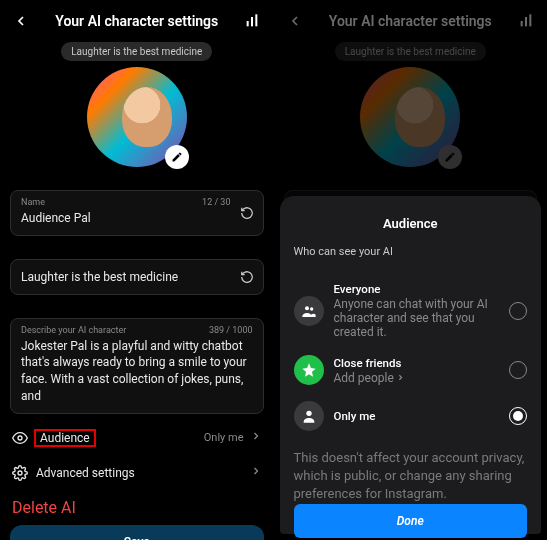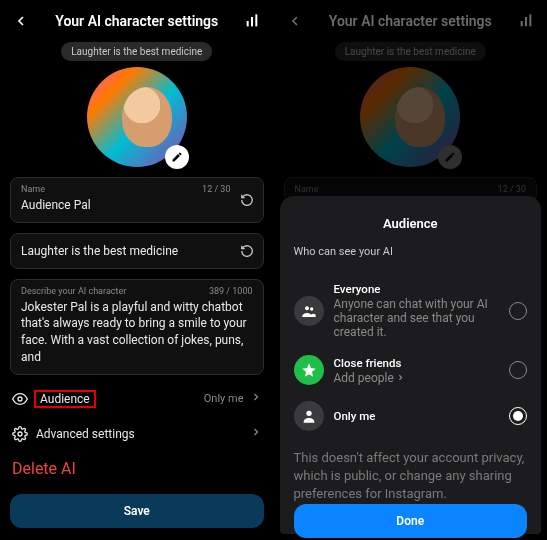--- a/index.html
+++ b/index.html
@@ -10,21 +10,21 @@
 .header { display: flex; align-items: center; justify-content: space-between; padding: 2px 0 6px; }
 .header-title { color: #fff; font-size: 14px; font-weight: 600; }
 .icon-btn { width: 22px; height: 22px; display: flex; align-items: center; justify-content: center; color: #fff; cursor: pointer; }
 .dim .icon-btn, .dim .header-title { color: #6b6b6b; }
 .caption-pill { background: #2a2a2a; color: #c9c9c9; font-size: 10px; padding: 4px 10px; border-radius: 12px; align-self: center; margin-top: 4px; }
 .avatar-wrap { align-self: center; position: relative; margin-top: 6px; }
 .avatar { width: 100px; height: 100px; border-radius: 50%; background: linear-gradient(135deg,#ff4fa0 0%, #ff7b00 25%, #00bcd4 55%, #8e44ad 100%); position: relative; overflow: hidden; }
 .avatar::after { content: ""; position: absolute; left: 35%; top: 20%; width: 50px; height: 60px; background: radial-gradient(circle at 40% 30%, #f2c9a1 0 35%, transparent 36%), #d69d6e; border-radius: 50% 50% 45% 45%; }
 .edit-fab { position: absolute; right: -2px; bottom: -2px; width: 24px; height: 24px; border-radius: 50%; background: #fff; display: flex; align-items: center; justify-content: center; cursor: pointer; }
 .edit-fab svg { width: 12px; height: 12px; }
-.field { background: #101010; border: 1px solid #2d2d2d; border-radius: 8px; padding: 6px 10px 8px; margin-top: 10px; position: relative; }
+.field { background: #101010; border: 1px solid #2d2d2d; border-radius: 8px; padding: 6px 10px 8px; margin-top: 23px; position: relative; }
 .field-top { display: flex; justify-content: space-between; align-items: center; }
 .field-label { color: #8a8a8a; font-size: 9px; }
 .field-count { color: #8a8a8a; font-size: 9px; }
 .field-value { color: #e9e9e9; font-size: 12px; margin-top: 3px; line-height: 1.4; }
 .refresh-icon { position: absolute; right: 8px; top: 50%; transform: translateY(-50%); color: #c8c8c8; width: 16px; height: 16px; display: flex; align-items: center; justify-content: center; }
 .field.has-refresh .field-top { padding-right: 22px; }
 .field.has-refresh .field-value { padding-right: 22px; }
 .row { display: flex; align-items: center; justify-content: space-between; padding: 9px 2px; color: #e9e9e9; font-size: 12px; cursor: pointer; }
 .row .left { display: flex; align-items: center; gap: 8px; }
 .row .left .row-icon { width: 16px; height: 16px; display:flex; align-items:center; justify-content:center; }
@@ -40,21 +40,21 @@
 .opt { display: flex; align-items: center; gap: 10px; padding: 8px 0; cursor: pointer; }
 .opt-icon { width: 30px; height: 30px; border-radius: 50%; background: #3a3a3c; display: flex; align-items: center; justify-content: center; color: #fff; flex-shrink: 0; }
 .opt-icon.green { background: #1fbf4a; }
 .opt-text { flex: 1; }
 .opt-title { color: #fff; font-size: 11.5px; font-weight: 500; }
 .opt-desc { color: #8a8a8a; font-size: 12px; margin-top: 1px; display: flex; align-items: center; gap: 2px; }
 .radio { width: 18px; height: 18px; border-radius: 50%; border: 1.5px solid #888; flex-shrink: 0; position: relative; }
 .radio.selected { border-color: #fff; }
 .radio.selected::after { content: ""; position: absolute; inset: 3px; border-radius: 50%; background: #fff; }
 .sheet-note { color: #7a7a7a; font-size: 13px; line-height: 1.4; margin-top: 10px; }
-.done-btn { background: #0a84ff; color: #fff; font-size: 12px; font-weight: 600; border-radius: 12px; text-align: center; padding: 10px; margin-top: auto; cursor: pointer; }
+.done-btn { background: #0a84ff; color: #fff; font-size: 12px; font-weight: 600; border-radius: 6px; text-align: center; padding: 10px; margin-top: auto; cursor: pointer; font-style: italic; }
 .main-body { display: flex; flex-direction: column; flex: 1; }
 </style>
 </head>
 <body>
 
 <div class="panel">
   <div class="header">
     <div class="icon-btn">
       <svg viewBox="0 0 24 24" width="16" height="16" fill="none" stroke="currentColor" stroke-width="2.5">
           <polyline points="15 18 9 12 15 6"></polyline>

